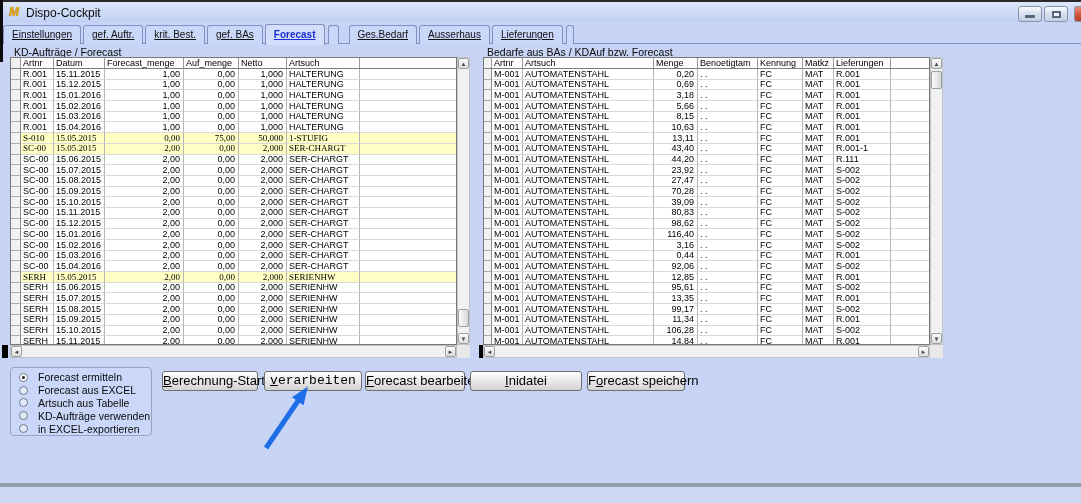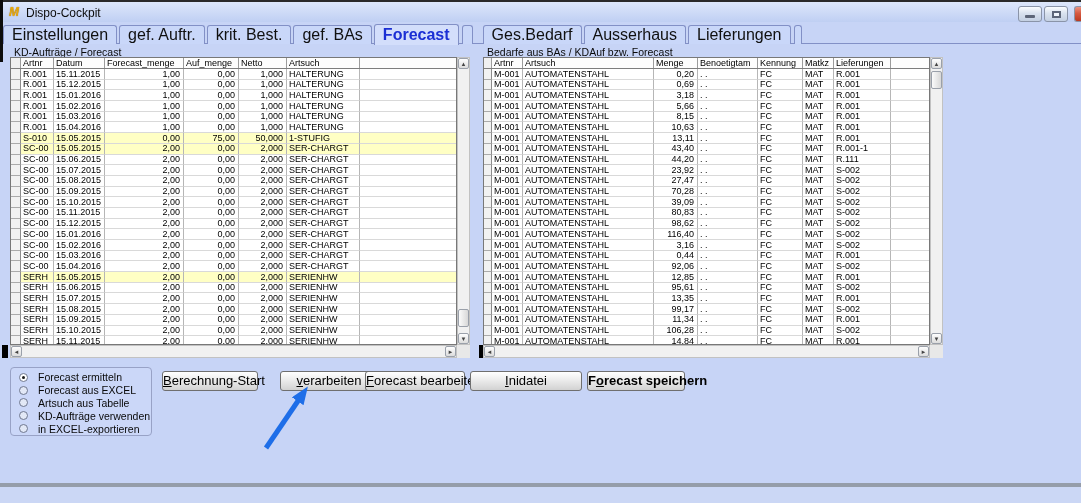--- a/index.html
+++ b/index.html
@@ -23,22 +23,22 @@
   .wbtn { position:absolute; top:4px; width:24px; height:16px; border:1px solid #8a94a8; border-radius:3px;
           background:linear-gradient(180deg,#fbfdff,#d9e2ef 45%,#c3cfe2); }
   .wbtn.minb { left:-63px; } .wbtn.maxb { left:-37px; }
   .glyph-min { position:absolute; left:6px; top:8px; width:10px; height:3px; background:#5c6578; border-radius:1px; }
   .glyph-max { position:absolute; left:7px; top:4px; width:9px; height:7px; border:2px solid #5c6578; background:#eef3fa; }
   .wbtn.close { left:-7px; width:14px; border-radius:3px 0 0 3px; border-right:none;
                 background:linear-gradient(180deg,#eb9280,#d65a42 45%,#bc3a22); }
 
   
   .tabbar { position:absolute; left:3px; top:24px; height:20px; display:flex; gap:2px; z-index:3; }
-  .tab { height:19px; margin-top:1px; padding:0 8px; font-size:16px; line-height:17px; color:#101010;
-         background:#c9d7f9; border:1px solid #8290c6; border-bottom:none; border-radius:3px 3px 0 0; white-space:nowrap; }
+  .tab { height:19px; margin-top:1px; padding:0 8px; font-size:10px; line-height:17px; color:#101010;
+         background:#c9d7f9; border:1px solid #8290c6; border-bottom:none; border-radius:3px 3px 0 0; white-space:nowrap;text-decoration:underline; }
   .tab.active { background:#d3defb; color:#1b2fd4; font-weight:bold; height:21px; margin-top:0; line-height:19px; }
   .tab.stub { width:11px; padding:0; margin-left:1px; margin-right:8px; }
   .tab.stub:last-child { margin-right:0; width:8px; }
   .tabline { position:absolute; left:0; top:43px; width:1081px; height:1px; background:#8290c6; z-index:2; }
 
   .panel-title { position:absolute; top:46px; font-size:10.5px; color:#0a0a0a; }
   .panel-title.lt { left:14px; } .panel-title.rt { left:487px; }
 
   
   .gridwrap { position:absolute; top:57px; width:460px; height:301px; }
@@ -51,21 +51,21 @@
   .hc { font-size:9px; line-height:10px; padding:0 2px; color:#000; white-space:nowrap; overflow:hidden;
         border-right:1px solid #9c9c9c; background:#fdfdfd; }
   .hc.sel { background:#f0f0f0; } .hc:last-child { border-right:none; }
   .gbody { }
   .grow { display:grid; height:10.7px; }
   .gc { font-size:9px; line-height:9.6px; padding:0.5px 2px 0 2px; white-space:nowrap; overflow:hidden;
         border-right:1px solid #b6b6b6; border-bottom:1px solid #d9d9d9; color:#000; }
   .gc.num { text-align:right; padding-right:3px; }
   .gc.sel { background:#f2f2f2; border-right:1px solid #8c8c8c; border-bottom:1px solid #ababab; }
   .gc:last-child { border-right:none; }
-  .grow.hl .gc { background:#ffffc4; } .grow.hl .gc.sel { background:#f2f2f2; }
+  .grow.hl .gc { background:#ffffc4;font-family:Liberation Serif, serif; } .grow.hl .gc.sel { background:#f2f2f2; }
 
   .vscroll { position:absolute; left:447px; top:0; width:13px; height:288px; background:#f1f1f1; border:1px solid #c2c2c2; }
   .hscroll { position:absolute; left:0; top:288px; width:447px; height:13px; background:#f1f1f1; border:1px solid #c2c2c2; }
   .corner { position:absolute; left:447px; top:288px; width:13px; height:13px; background:#e8e8e8; }
   .sbtn { position:absolute; background:linear-gradient(180deg,#fefefe,#dcdcdc); border:1px solid #9aa0aa;
           border-radius:2px; color:#444; font-size:6px; text-align:center; }
   .vscroll .up { left:0; top:0; width:11px; height:11px; line-height:10px; }
   .vscroll .down { left:0; bottom:0; width:11px; height:11px; line-height:10px; }
   .vthumb { position:absolute; left:0; width:11px; height:18px; background:linear-gradient(90deg,#fbfbfb,#d8d8d8);
             border:1px solid #9aa0aa; border-radius:2px; }
@@ -747,24 +747,24 @@
           <div class="radio"></div>
           <div class="olabel">KD-Aufträge verwenden</div>
         </div>
         <div class="opt">
           <div class="radio"></div>
           <div class="olabel">in EXCEL-exportieren</div>
         </div>
       </div>
     <div class="btnrow">
         <div class="pbtn" style="left: 162px; width: 96px;"><u>B</u>erechnung-Start</div>
-        <div class="pbtn" style="left: 280px; width: 98px;"><u>v</u>erarbeiten</div>
+        <div class="pbtn" style="left: 264px; width: 98px; font-family: Liberation Mono, monospace;"><u>v</u>erarbeiten</div>
         <div class="pbtn" style="left: 365px; width: 100px;"><u>F</u>orecast bearbeiten</div>
         <div class="pbtn" style="left: 470px; width: 112px;"><u>I</u>nidatei</div>
-        <div class="pbtn" style="left: 587px; width: 98px; font-weight: bold;">F<u>o</u>recast speichern</div>
+        <div class="pbtn" style="left: 587px; width: 98px;">F<u>o</u>recast speichern</div>
       </div>
 
     <svg class="arrow" viewBox="0 0 84 84">
       <defs>
         <marker id="ah" markerWidth="20" markerHeight="16" refX="4" refY="7" orient="auto" markerUnits="userSpaceOnUse">
           <path d="M0,0 L18,7 L0,14 z" fill="#1e6ee8"></path>
         </marker>
       </defs>
       <line x1="16" y1="74" x2="50" y2="24" stroke-width="5" marker-end="url(#ah)" stroke="#1e6ee8"></line>
     </svg>

